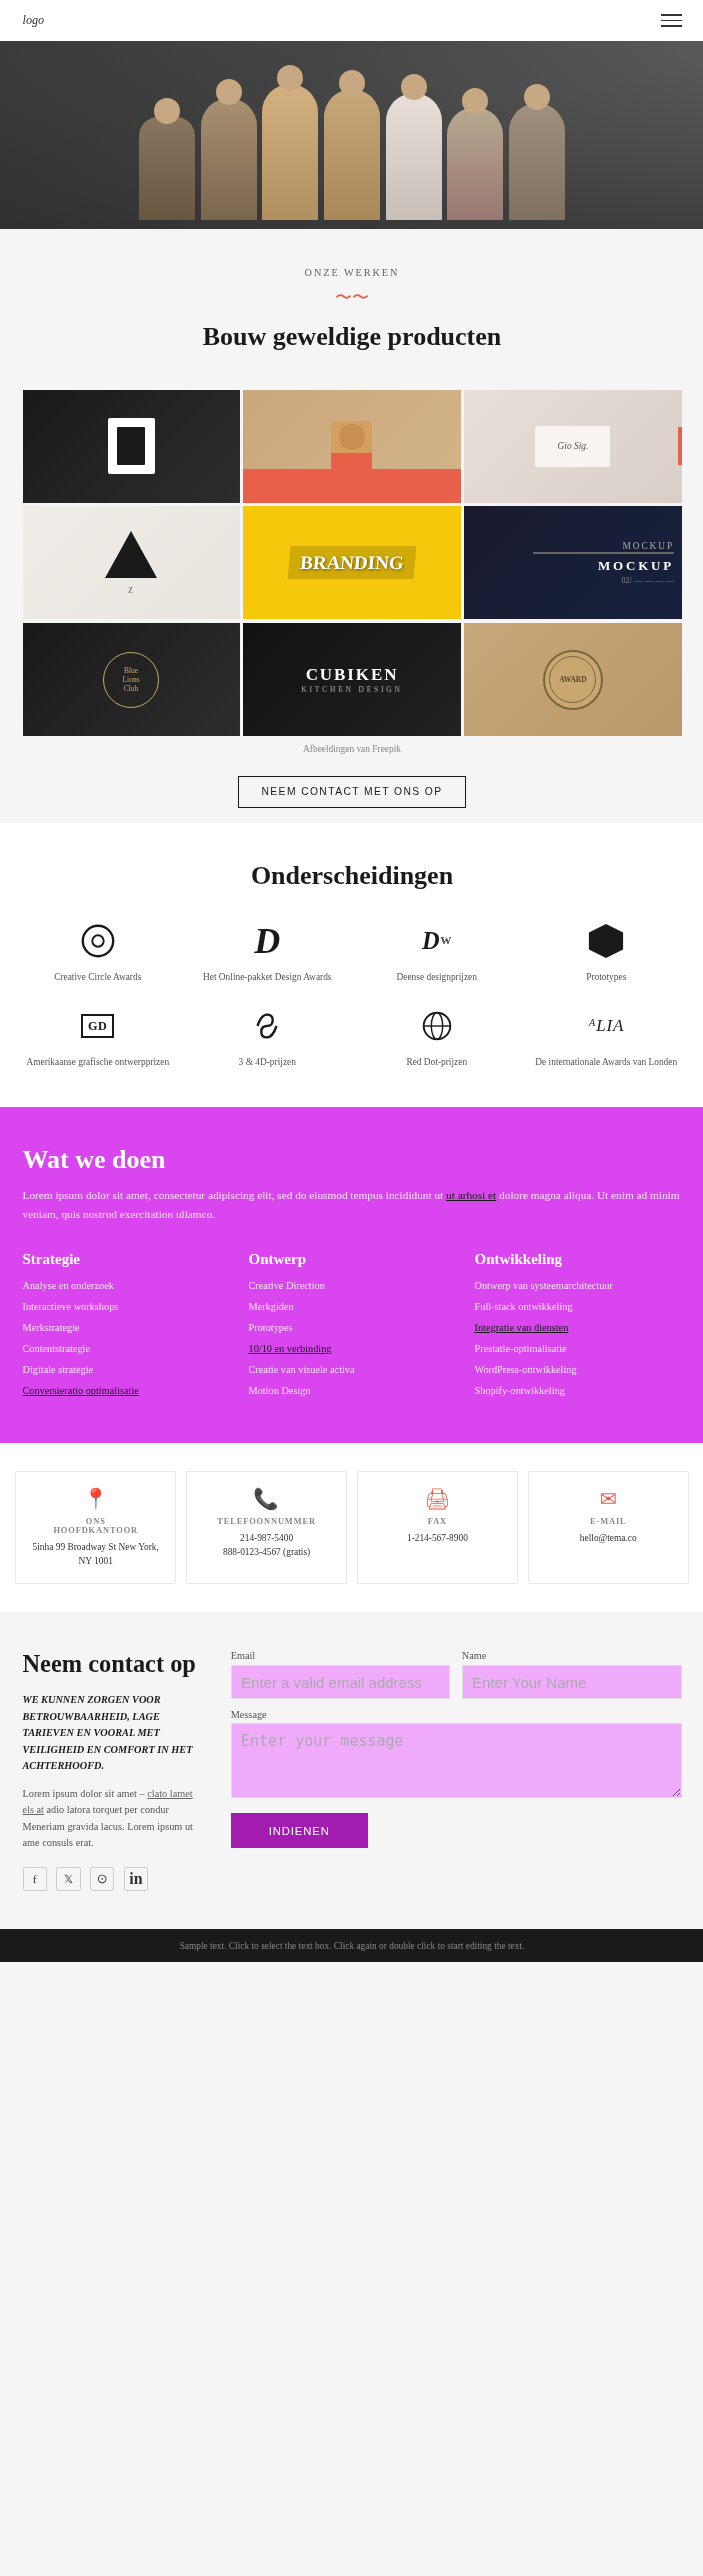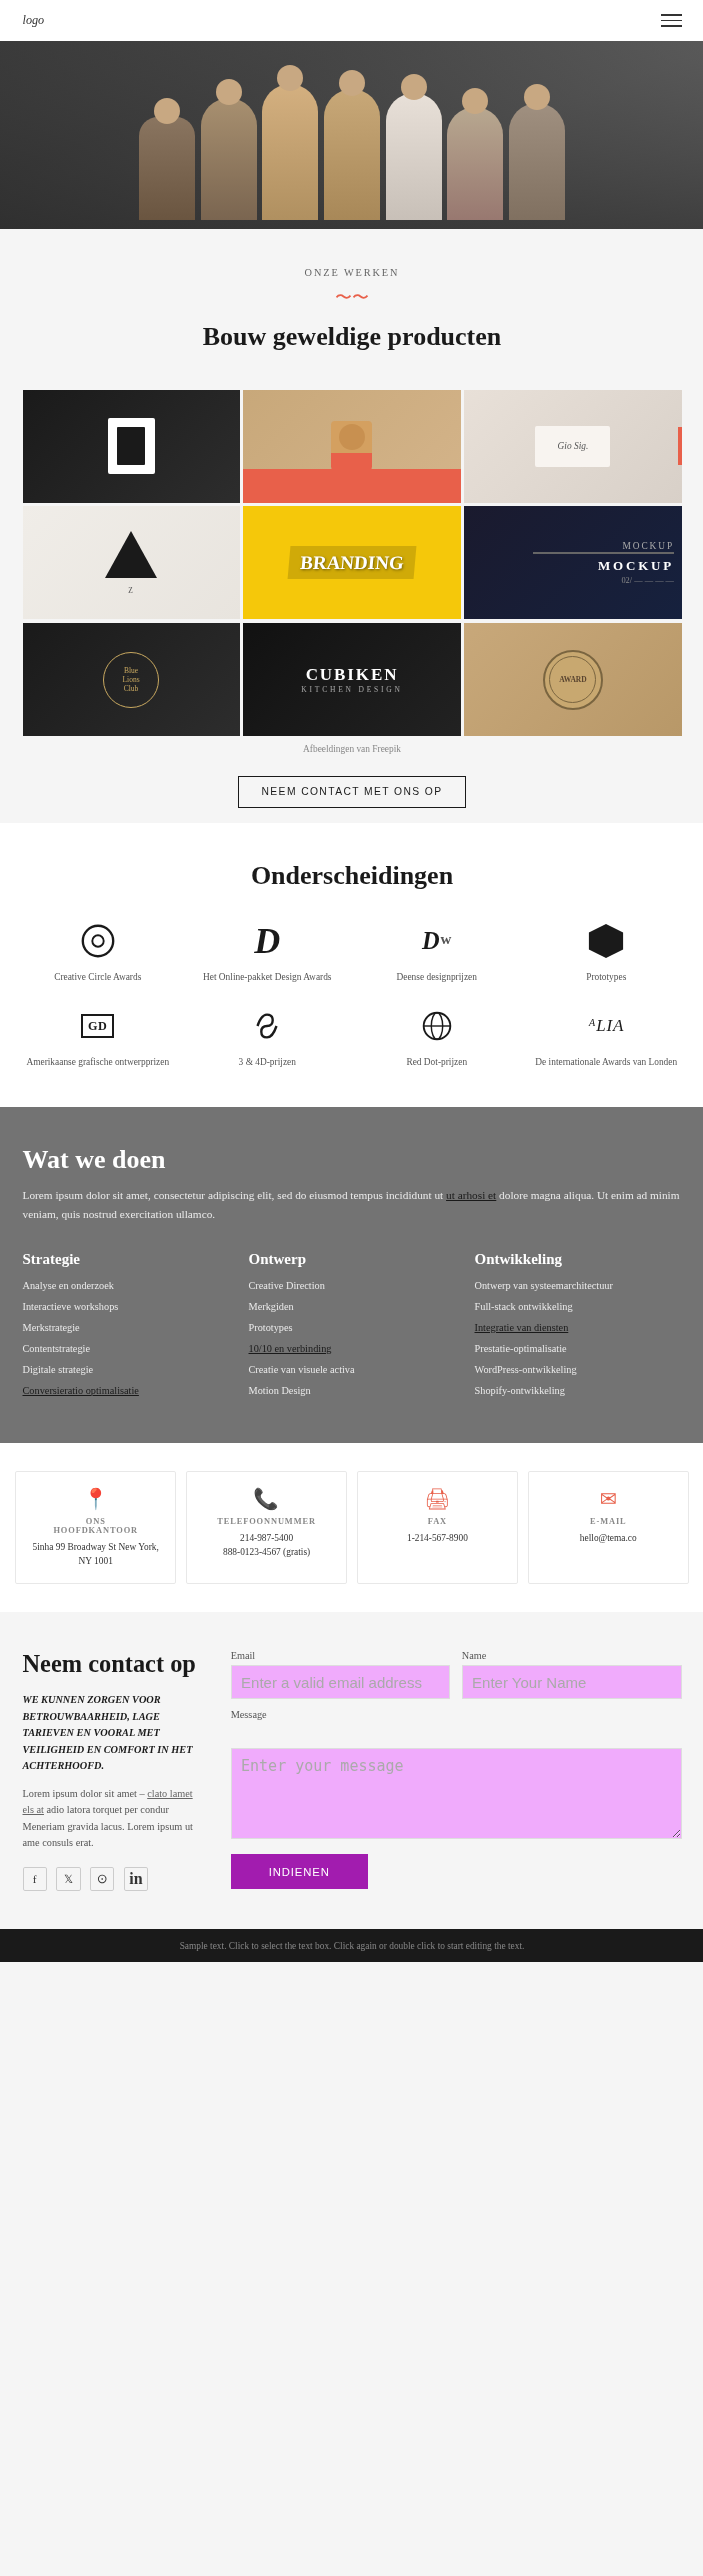--- a/index.html
+++ b/index.html
@@ -91,21 +91,21 @@
     }
     .award-item { display: flex; flex-direction: column; align-items: center; gap: 7.5px; }
     .award-icon {
       width: 45px; height: 45px;
       display: flex; align-items: center; justify-content: center;
       font-size: 26px; color: #1a1a1a;
     }
     .award-label { font-size: 9.4px; color: #555; text-align: center; line-height: 1.4; }
 
     
-    .section-wat { background: #737373; padding: 38px 22.5px; color: #fff; }
+    .section-wat { background: #d946ef; padding: 38px 22.5px; color: #fff; }
     .section-wat .section-title { color: #fff; margin-bottom: 11.3px; }
     .section-wat .intro-text { font-size: 11.3px; color: rgba(255,255,255,0.85); line-height: 1.6; margin-bottom: 3.8px; }
     .section-wat .intro-text a { color: #1a1a1a; }
     .services-grid {
       display: grid; grid-template-columns: 1fr 1fr 1fr;
       gap: 19px; margin-top: 28px;
     }
     .service-col h3 { font-size: 15px; font-weight: bold; color: #fff; margin-bottom: 11.3px; }
     .service-col ul { list-style: none; }
     .service-col ul li { font-size: 10.3px; color: rgba(255,255,255,0.85); margin-bottom: 6.6px; line-height: 1.4; }
@@ -141,21 +141,21 @@
     }
 
     
     .form-row { display: flex; gap: 11.3px; margin-bottom: 9.4px; }
     .form-group { display: flex; flex-direction: column; flex: 1; }
     .form-group label { font-size: 10.3px; color: #555; margin-bottom: 3.8px; }
     .form-group input, .form-group textarea {
       border: 0.9px solid #ddd; padding: 7.5px 9.4px; font-size: 15px;
       background: #f0abfc; color: #333; outline: none;
     }
-    .form-group textarea { height: 91px; resize: vertical; margin-top: 25px; }
+    .form-group textarea { height: 75px; resize: vertical; }
     .form-group input::placeholder, .form-group textarea::placeholder { color: #aaa; }
     .submit-btn {
       background: #a21caf; color: #fff; border: none;
       padding: 11.3px 38px; font-size: 11.3px; letter-spacing: 0.9px;
       cursor: pointer; text-transform: uppercase; margin-top: 5.6px;
     }
 
     
     .footer { background: #1a1a1a; padding: 11.3px 22.5px; text-align: center; }
     .footer-text { font-size: 9.4px; color: #888; }

